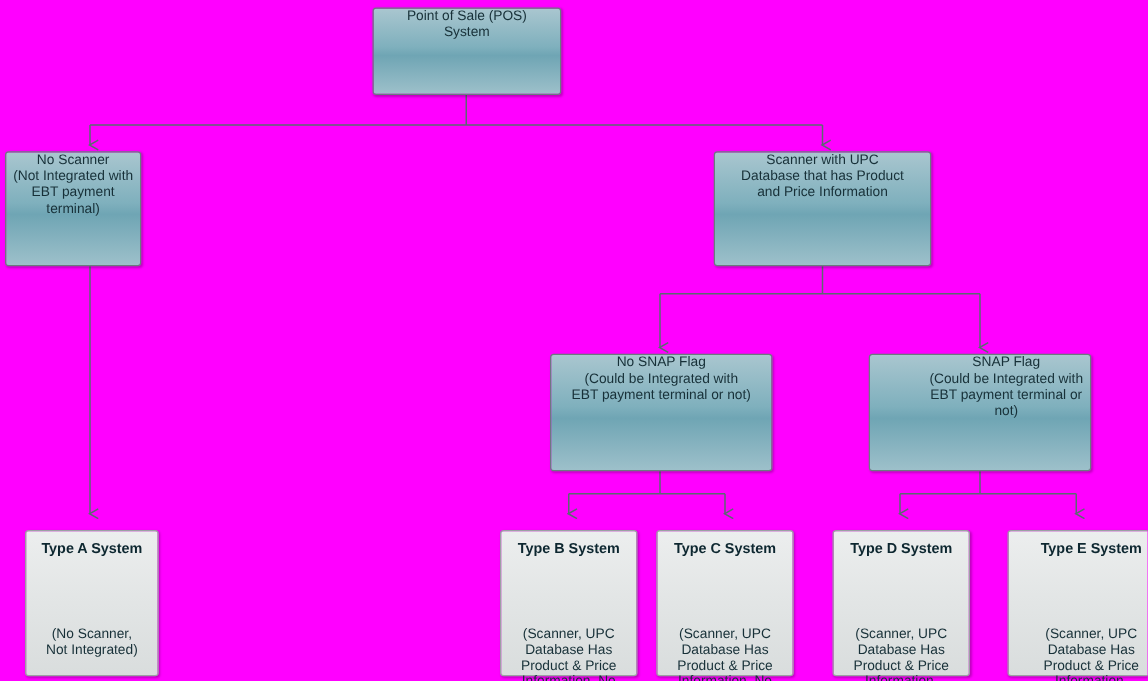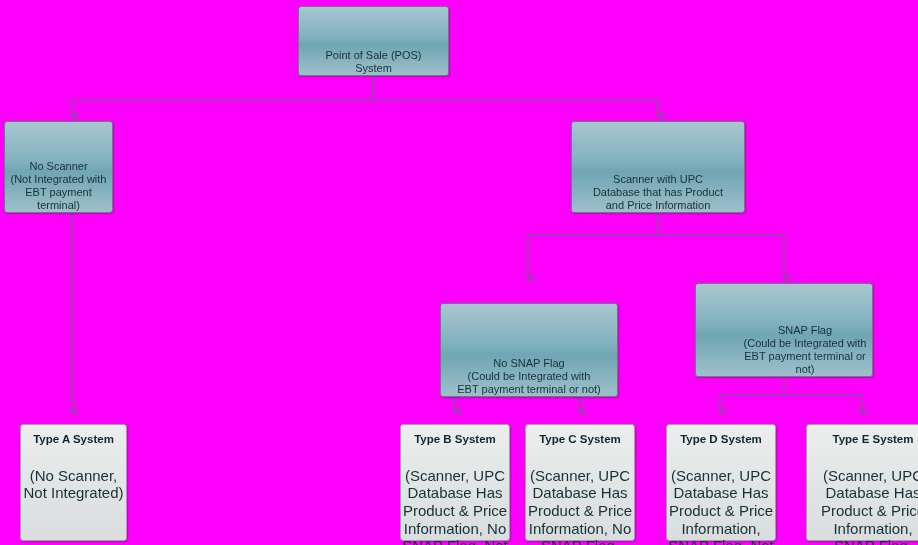--- a/index.html
+++ b/index.html
@@ -28,43 +28,44 @@
     pointer-events: none;
   }
   .node {
     position: absolute;
     box-sizing: border-box;
     border: 1px solid #6b7a80;
     border-radius: 3px;
     display: flex;
     flex-direction: column;
     align-items: center;
-    justify-content: flex-end;
+    justify-content: flex-start;
     text-align: center;
     color: #14323c;
     line-height: 1.18;
     box-shadow: 1px 1px 2px rgba(0,0,0,0.25);
   }
   .node.teal {
     background: linear-gradient(to bottom, #a9c6cf 0%, #7fb0bd 45%, #6fa5b4 55%, #9dc0ca 100%);
   }
   .node.gray {
     background: linear-gradient(to bottom, #eceeee 0%, #e2e5e5 50%, #d9dddd 100%);
     border: 1px solid #9aa2a2;
   }
   .node .title {
     font-weight: bold;
     font-size: 11.5px;
     margin-bottom: 20px;
     color: #0d2730;
   }
   .node .body {
-    font-size: 15px;
+    font-size: 11px;
     white-space: pre-line;
     color: #173038;
+    margin-top: 34px;
   }
   .node .plain {
     font-size: 11px;
     white-space: pre-line;
     color: #173038;
   }
   .leaf {
     justify-content: flex-start;
     padding-top: 8px;
   }
@@ -117,21 +118,21 @@
 EBT payment
 terminal)</div>
   </div>
 
   <div class="node teal" style="left:571px; top:121px; width:174px; height:92px;">
     <div class="plain">Scanner with UPC
 Database that has Product
 and Price Information</div>
   </div>
 
-  <div class="node teal" style="left:440px; top:283px; width:178px; height:94px;margin-top:20px;">
+  <div class="node teal" style="left:440px; top:283px; width:178px; height:94px;">
     <div class="plain">No SNAP Flag
 (Could be Integrated with
 EBT payment terminal or not)</div>
   </div>
 
   <div class="node teal" style="left:695px; top:283px; width:178px; height:94px;padding-left:42px;">
     <div class="plain">SNAP Flag
 (Could be Integrated with
 EBT payment terminal or not)</div>
   </div>

